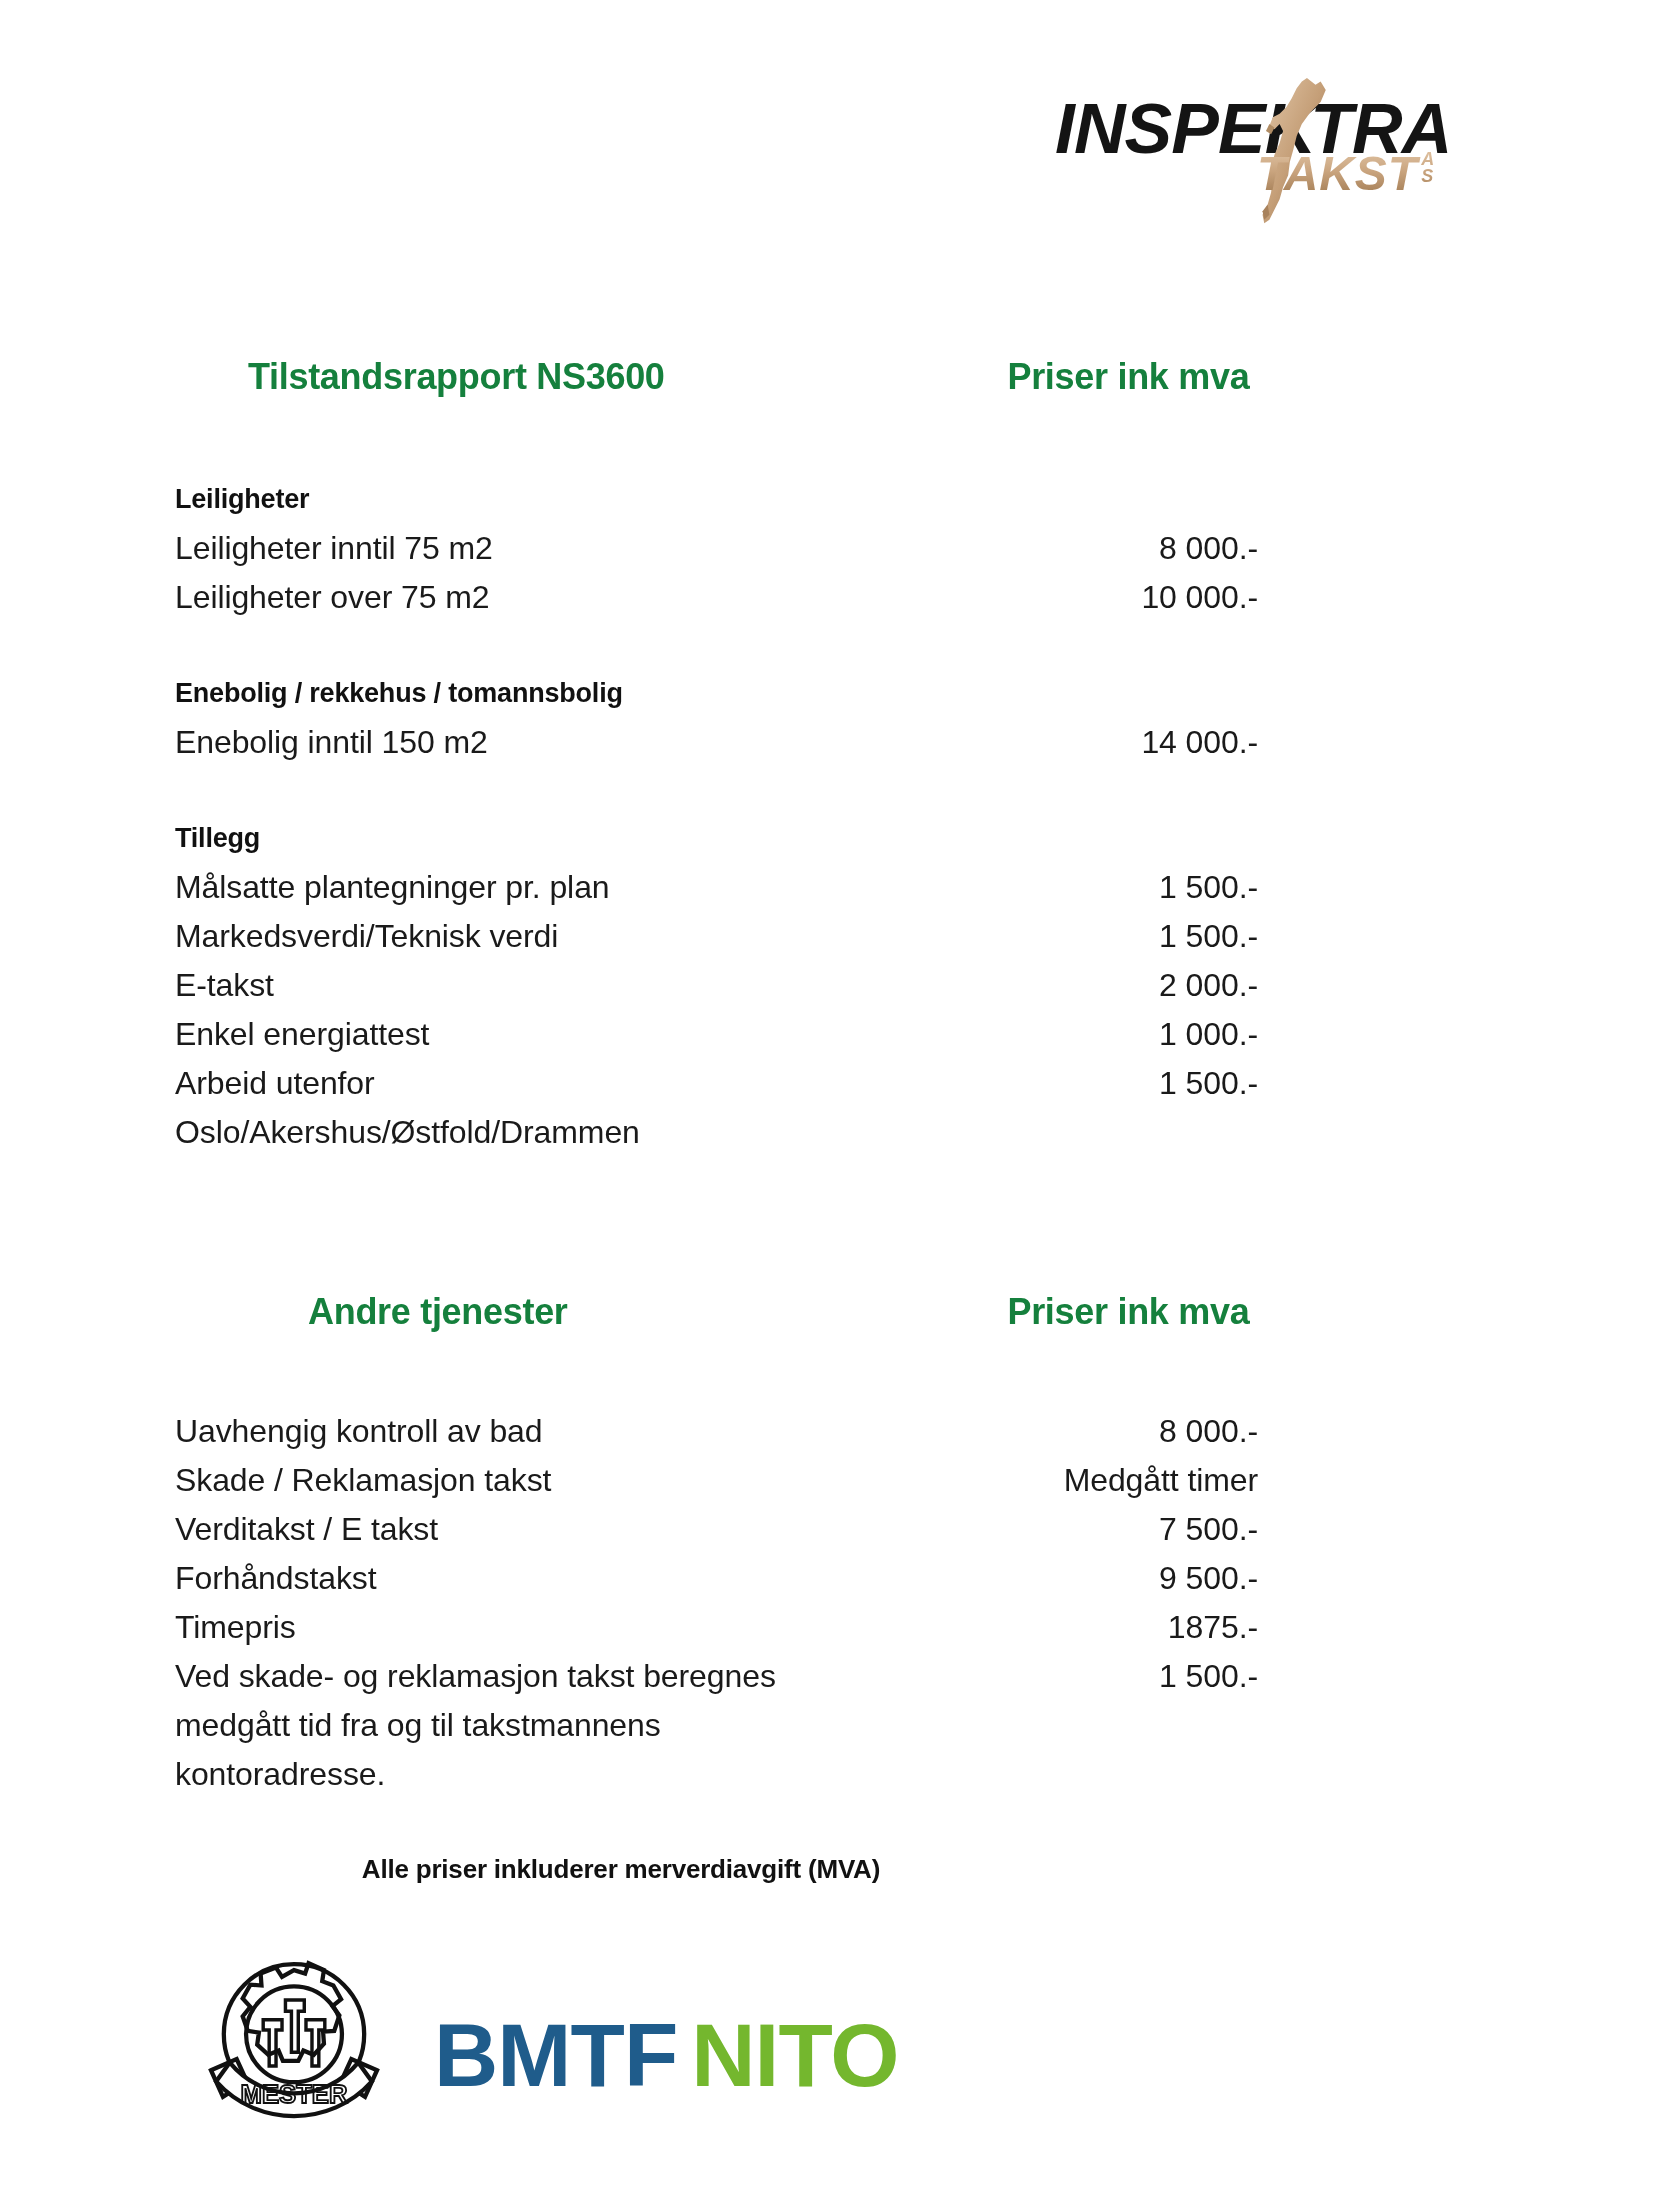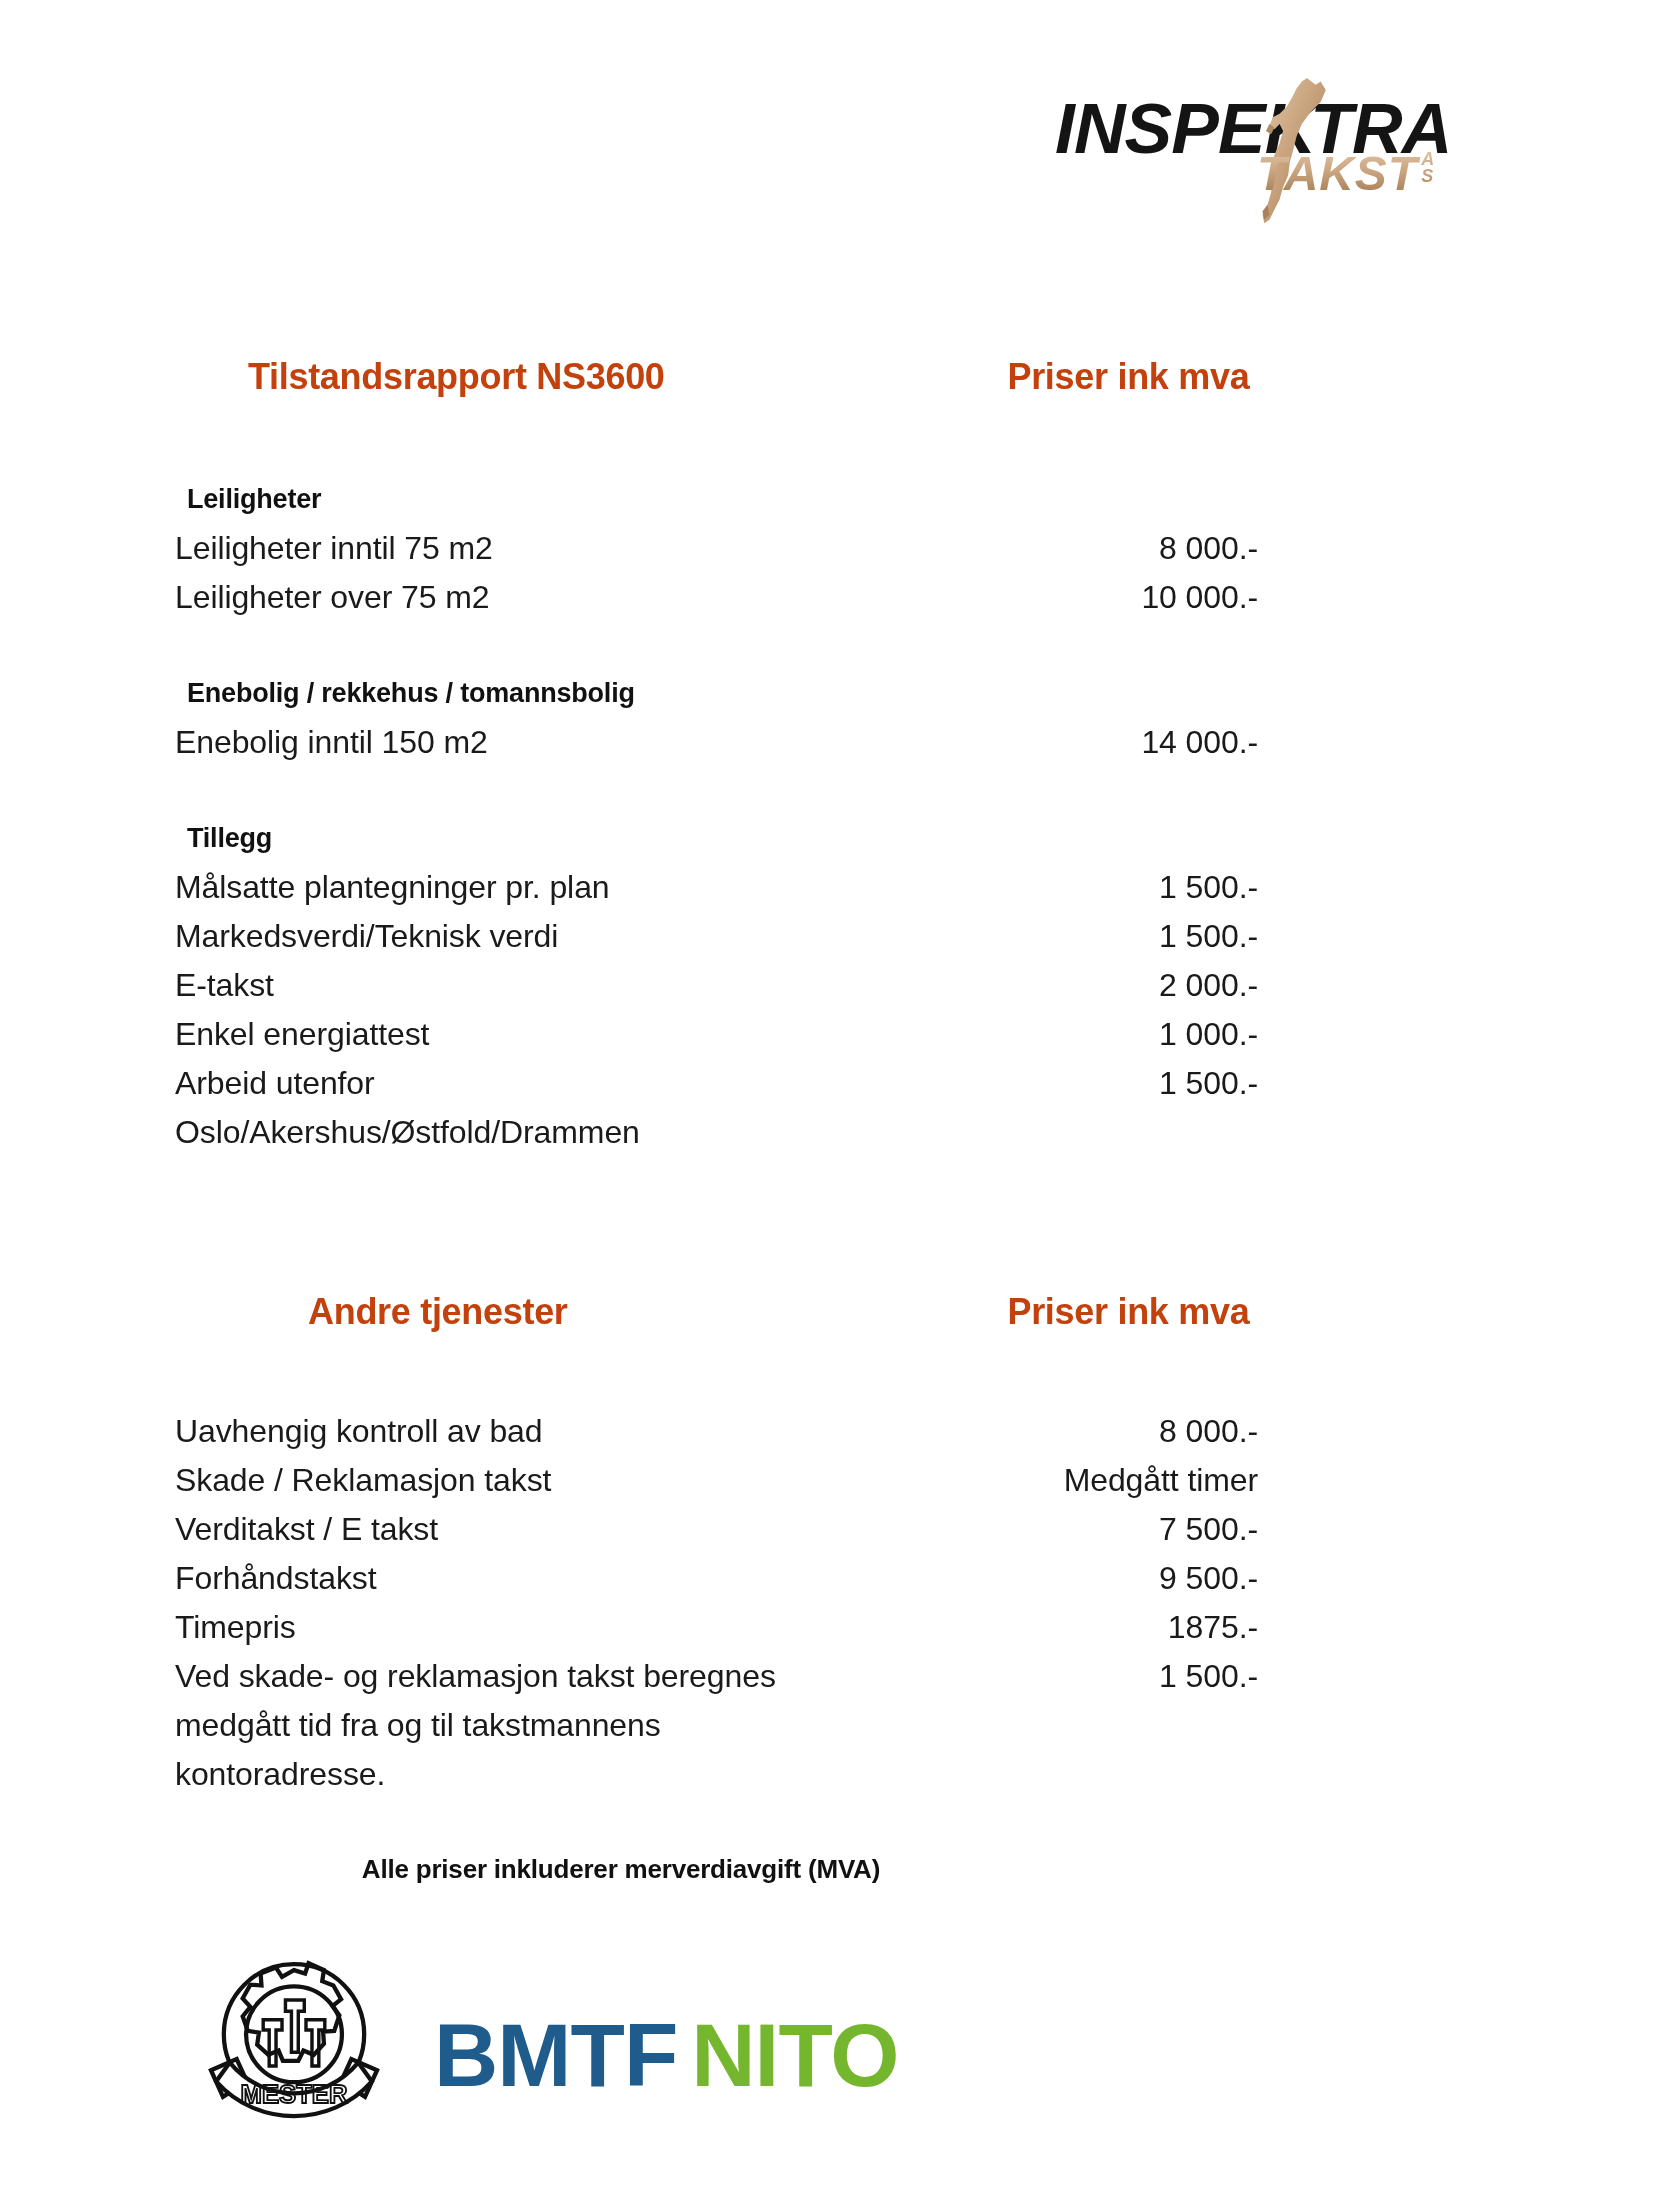--- a/index.html
+++ b/index.html
@@ -94,21 +94,21 @@
   
   .section-head {
     position: absolute;
     left: 175px;
     width: 1083px;
     display: flex;
     justify-content: space-between;
     align-items: baseline;
     font-size: 36px;
     font-weight: 700;
-    color: #c2410c;
+    color: #15803d;
     letter-spacing: -0.3px;
   }
   .section-head .sh-left {
     margin-left: 73px;
   }
   .section-head .sh-right {
     margin-right: 8.6px;
   }
 
   
@@ -116,21 +116,20 @@
     position: absolute;
     left: 175px;
     width: 1083px;
   }
   .group-title {
     font-size: 27px;
     font-weight: 700;
     color: #111111;
     line-height: 49px;
     letter-spacing: -0.2px;
-    margin-left: 12px;
   }
   .row {
     display: flex;
     justify-content: space-between;
     align-items: flex-start;
     font-size: 32px;
     font-weight: 400;
     color: #1a1a1a;
     line-height: 49px;
     letter-spacing: -0.1px;

